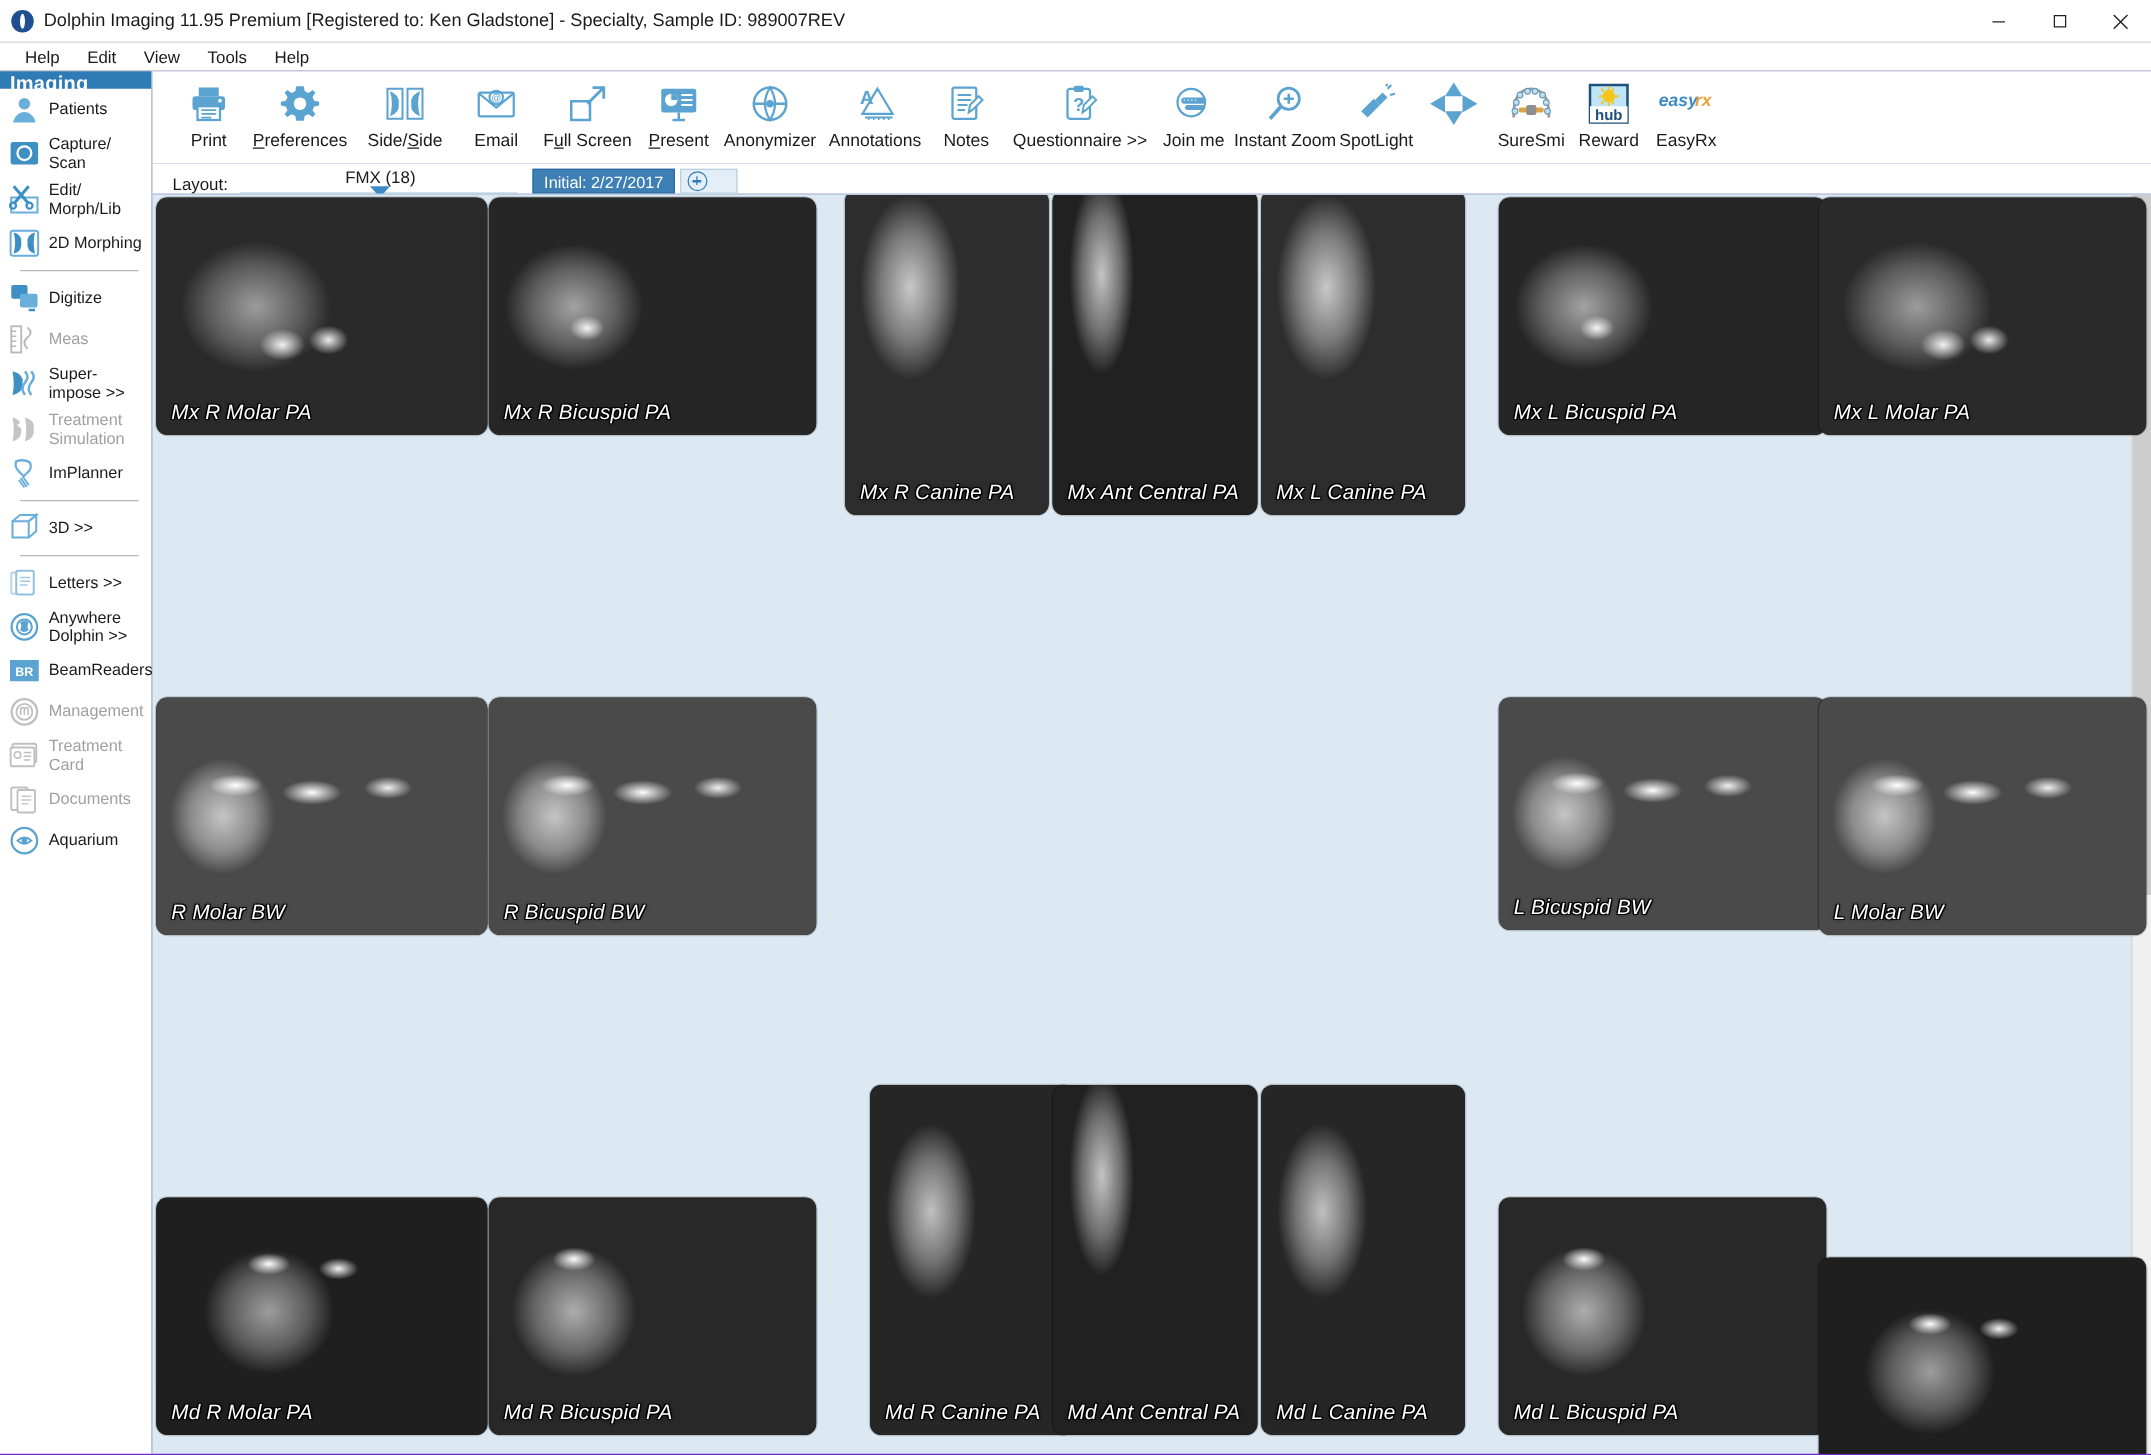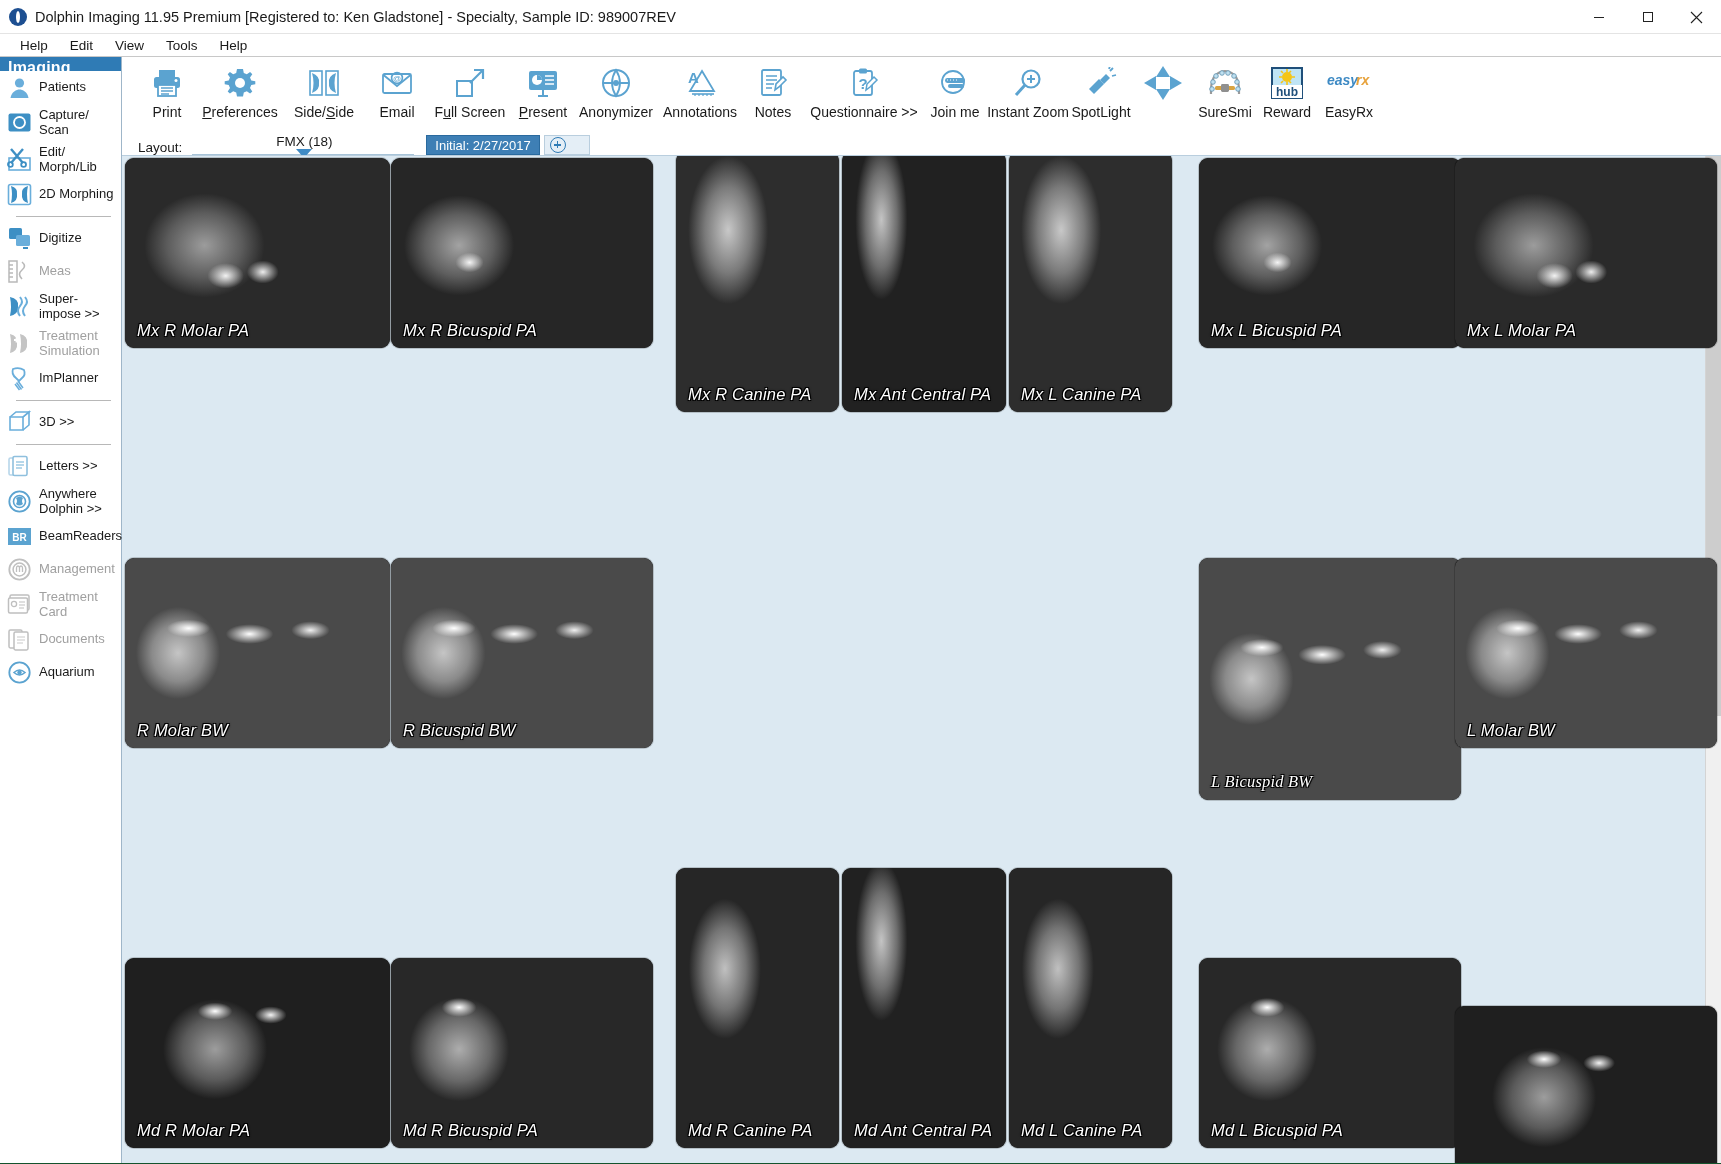--- a/index.html
+++ b/index.html
@@ -3,21 +3,21 @@
 <meta charset="utf-8">
 <style>
   * { box-sizing: border-box; }
   html, body {
     margin: 0; padding: 0;
     width: 1721px; height: 1164px;
     overflow: hidden;
     font-family: "Liberation Sans", sans-serif;
     background: #ffffff;
   }
-  #app { position: relative; width: 1721px; height: 1164px; background:#14532d; }
+  #app { position: relative; width: 1721px; height: 1164px; background:#6d28d9; }
 
   
   .titlebar {
     height: 34px; display: flex; align-items: center;
     background: #ffffff; border-bottom: 1px solid #e4e4e4;
     position: relative;
   }
   .app-icon {
     width: 18px; height: 18px; margin: 0 8px 0 9px;
     border-radius: 50%; background:#1d4f91; position: relative; flex: none;
@@ -710,37 +710,37 @@
             <div class="lbl">Mx L Molar PA</div>
           </div>
           <div class="xr" style="left: 3px; top: 402px; width: 265px; height: 190px;">
             <div class="film tx-bw"></div>
             <div class="lbl">R Molar BW</div>
           </div>
           <div class="xr" style="left: 269px; top: 402px; width: 262px; height: 190px;">
             <div class="film tx-bw"></div>
             <div class="lbl">R Bicuspid BW</div>
           </div>
-          <div class="xr" style="left: 1077px; top: 402px; width: 262px; height: 242px; font-family: Liberation Serif, serif;">
+          <div class="xr" style="left: 1077px; top: 402px; width: 262px; height: 186px;">
             <div class="film tx-bw"></div>
             <div class="lbl">L Bicuspid BW</div>
           </div>
           <div class="xr" style="left: 1333px; top: 402px; width: 262px; height: 190px;">
             <div class="film tx-bw"></div>
             <div class="lbl">L Molar BW</div>
           </div>
           <div class="xr" style="left: 3px; top: 802px; width: 265px; height: 190px;">
             <div class="film tx-molar-l"></div>
             <div class="lbl">Md R Molar PA</div>
           </div>
           <div class="xr" style="left: 269px; top: 802px; width: 262px; height: 190px;">
             <div class="film tx-bicuspid-l"></div>
             <div class="lbl">Md R Bicuspid PA</div>
           </div>
-          <div class="xr" style="left: 554px; top: 712px; width: 163px; height: 280px;">
+          <div class="xr" style="left: 574px; top: 712px; width: 163px; height: 280px;">
             <div class="film tx-canine-l"></div>
             <div class="lbl">Md R Canine PA</div>
           </div>
           <div class="xr" style="left: 720px; top: 712px; width: 164px; height: 280px;">
             <div class="film tx-ant"></div>
             <div class="lbl">Md Ant Central PA</div>
           </div>
           <div class="xr" style="left: 887px; top: 712px; width: 163px; height: 280px;">
             <div class="film tx-canine-l"></div>
             <div class="lbl">Md L Canine PA</div>

